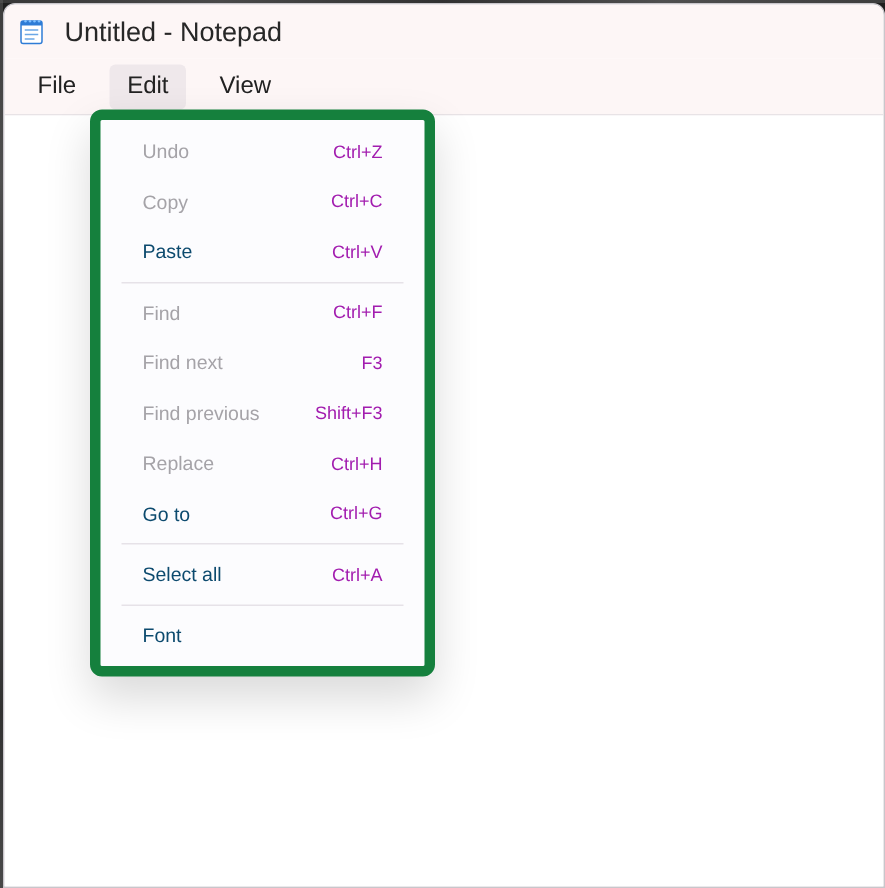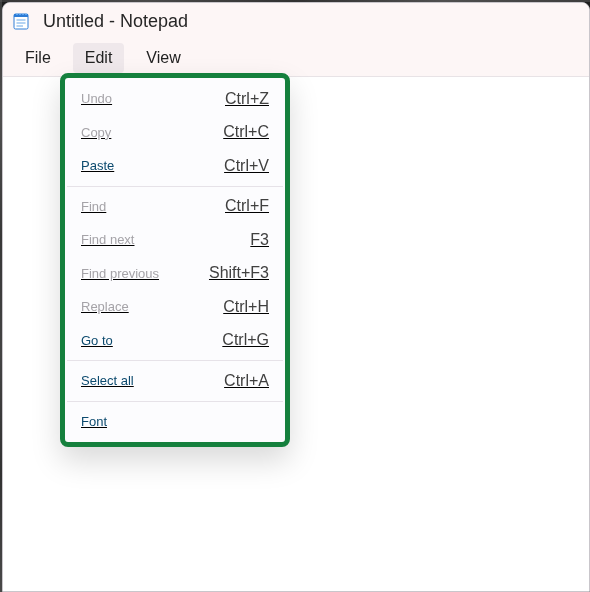--- a/index.html
+++ b/index.html
@@ -63,40 +63,39 @@
     flex: 1;
     background: #ffffff;
   }
 
   .dropdown {
     position: absolute;
     left: 57px;
     top: 70px;
     width: 230px;
     background: #fcfcfe;
-    border: 5px solid #15803d;
+    border: 7px solid #15803d;
     border-radius: 8px;
     box-shadow: 0 14px 30px rgba(0,0,0,0.15);
-    padding: 4px 0;
-    text-decoration: underline;
+    padding: 4px 12px;
   }
   .dd-item {
     display: flex;
     align-items: center;
     justify-content: space-between;
     padding: 0 16px;
     height: 33.5px;
     font-size: 13px;
     cursor: default;
   }
   .dd-item.disabled .dd-label { color: #a5a3a8; }
   .dd-item.enabled  .dd-label { color: #0c4a6e; }
   .dd-short {
-    font-size: 16px;
-    color: #404040;
+    font-size: 12px;
+    color: #a21caf;
     font-weight: 400;
   }
   .dd-sep {
     height: 1px;
     background: #e6e2e8;
     margin: 3px 2px;
   }
 
   
   .edge-left {

